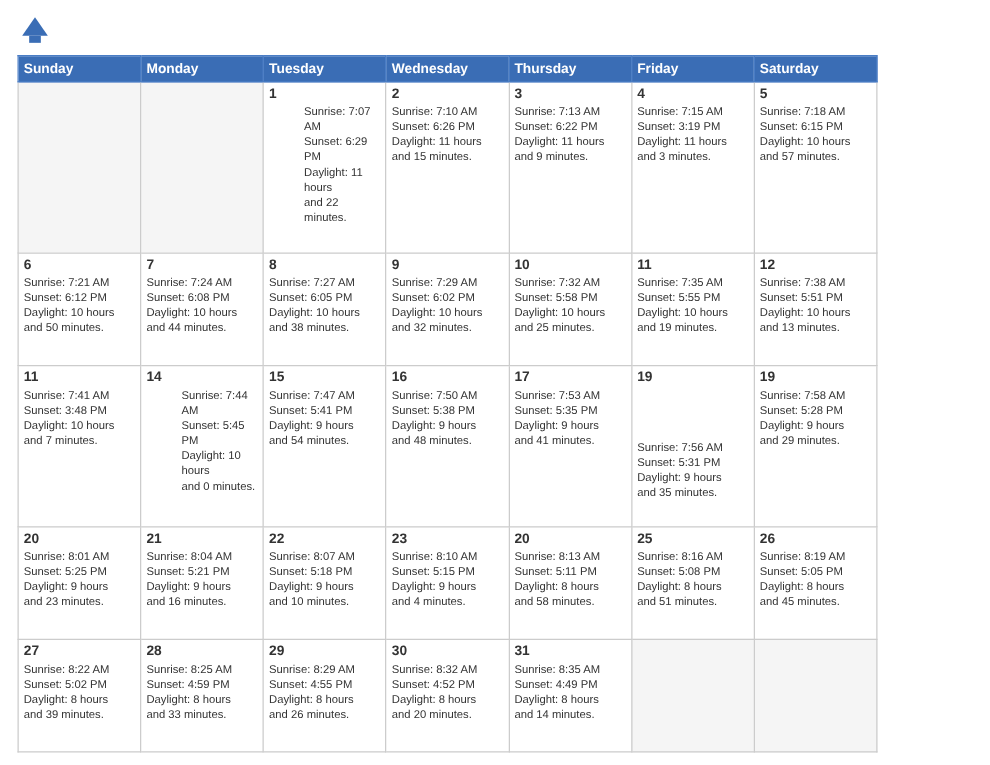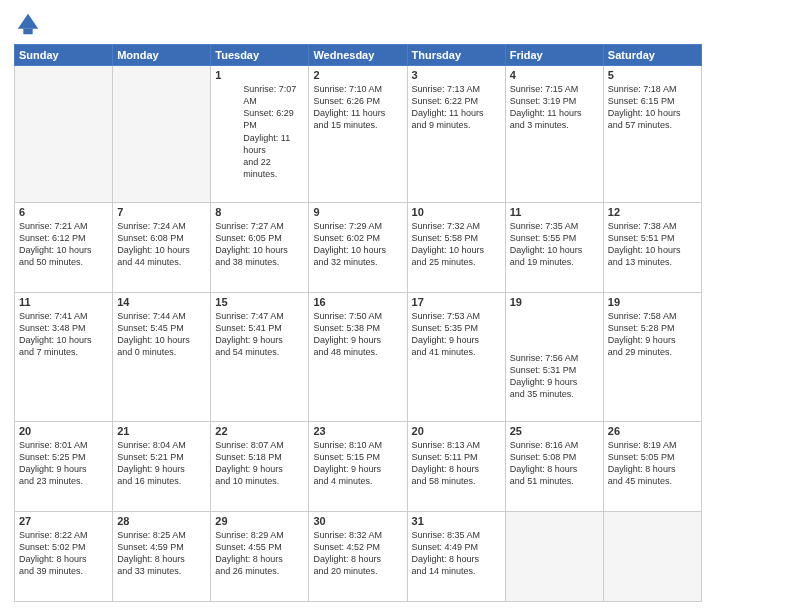--- a/index.html
+++ b/index.html
@@ -226,21 +226,21 @@
         <tr>
           <td>
             <span class="day-num">11</span>
             <div class="cell-text" style="white-space: pre-line;">Sunrise: 7:41 AM
 Sunset: 3:48 PM
 Daylight: 10 hours
 and 7 minutes.</div>
           </td>
           <td>
             <span class="day-num">14</span>
-            <div class="cell-text" style="white-space: pre-line;">Sunrise: 7:44 AM
+            <div class="cell-text" style="white-space: pre-line; margin-left: 28px;">Sunrise: 7:44 AM
 Sunset: 5:45 PM
 Daylight: 10 hours
 and 0 minutes.</div>
           </td>
           <td>
             <span class="day-num">15</span>
             <div class="cell-text" style="white-space: pre-line;">Sunrise: 7:47 AM
 Sunset: 5:41 PM
 Daylight: 9 hours
 and 54 minutes.</div>

